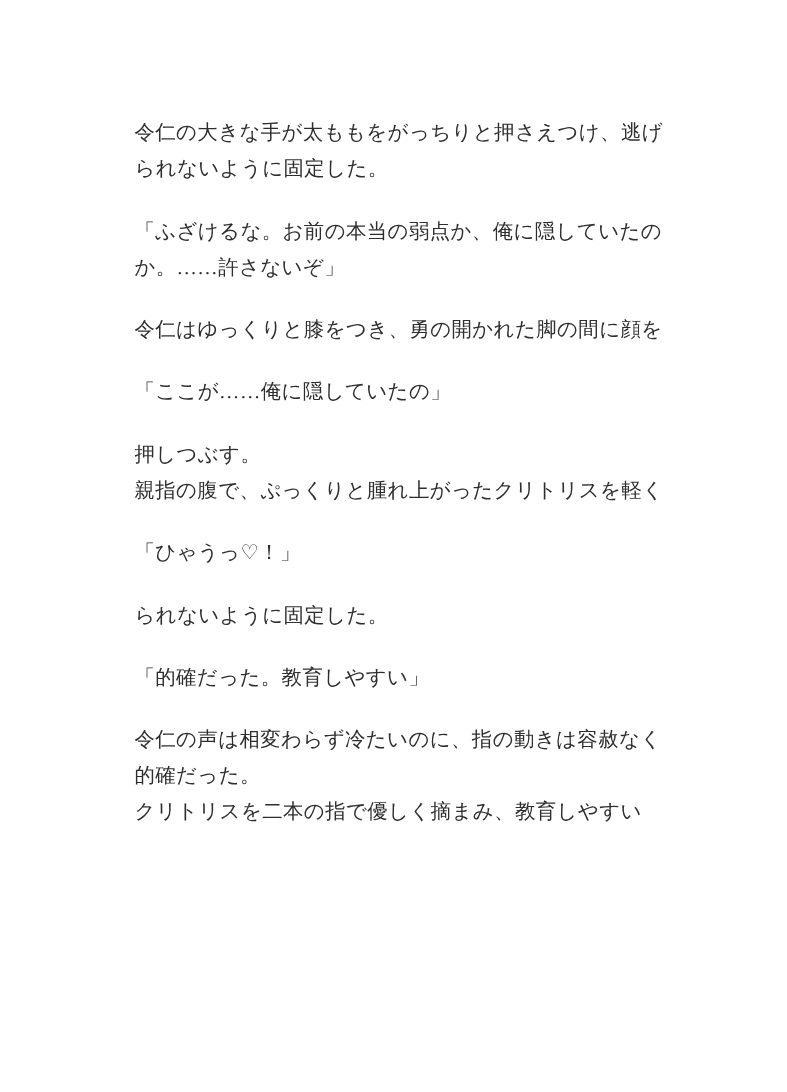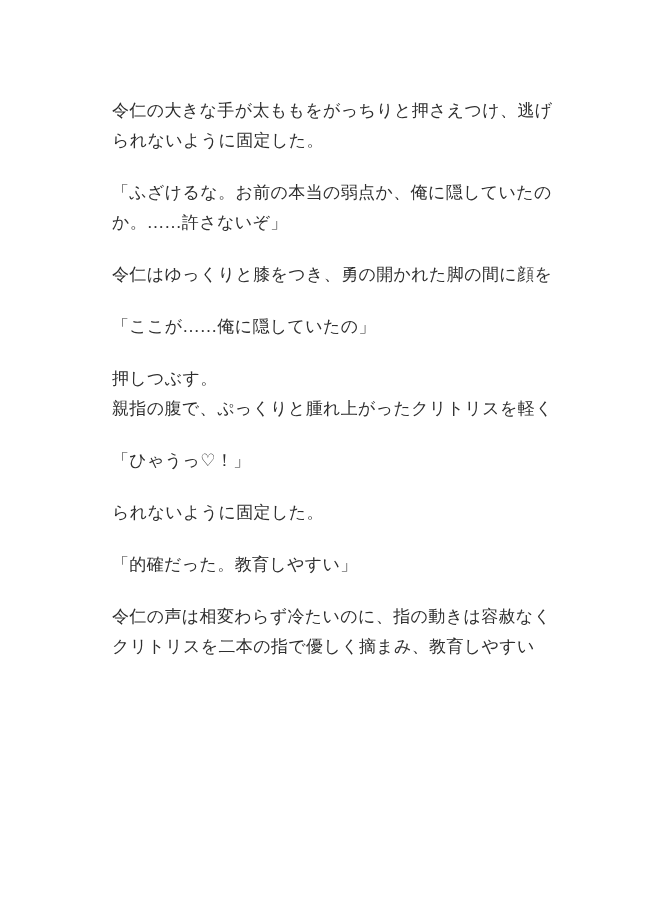--- a/index.html
+++ b/index.html
@@ -69,17 +69,18 @@
     <p class="paragraph">
       <span class="line">られないように固定した。</span>
     </p>
 
     <p class="paragraph">
       <span class="line">「的確だった。教育しやすい」</span>
     </p>
 
     <p class="paragraph">
       <span class="line">令仁の声は相変わらず冷たいのに、指の動きは容赦なく</span>
+      <span class="line">的確だった。</span>
       <span class="line">クリトリスを二本の指で優しく摘まみ、教育しやすい</span>
     </p>
 
   </div>
 </div>
 
 </body></html>

